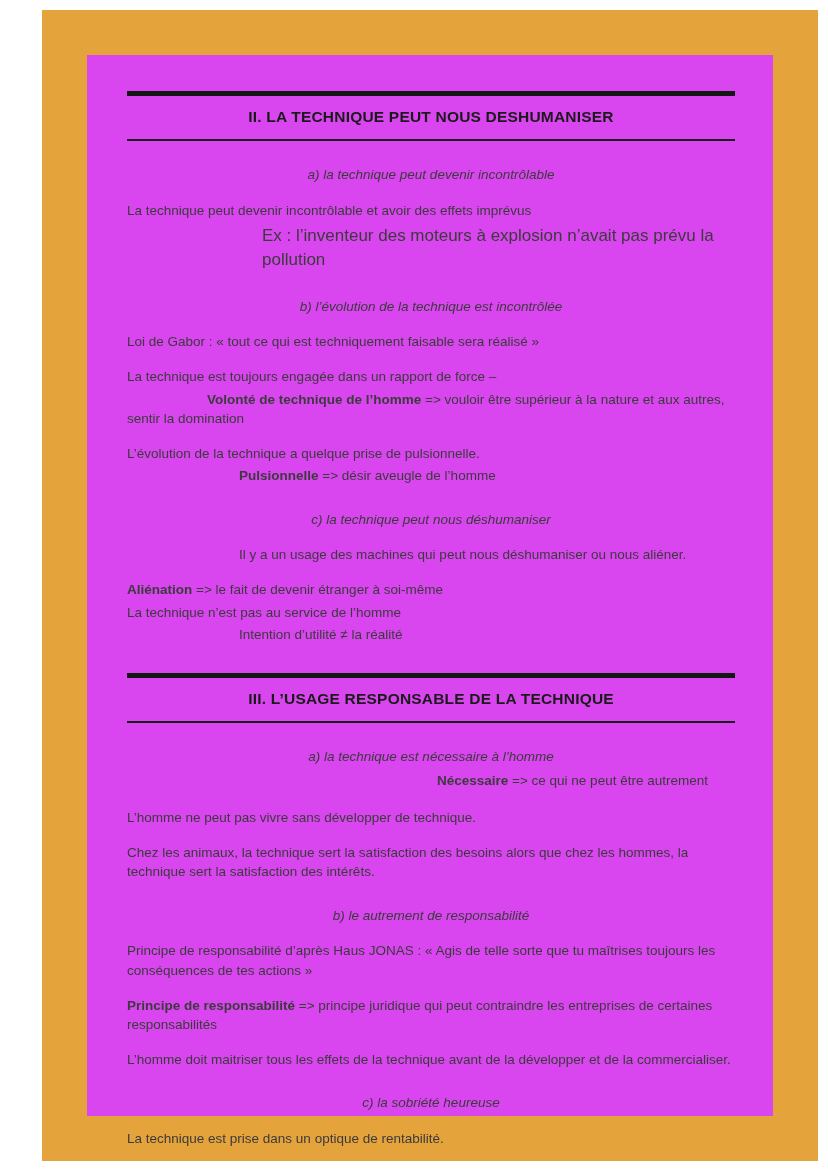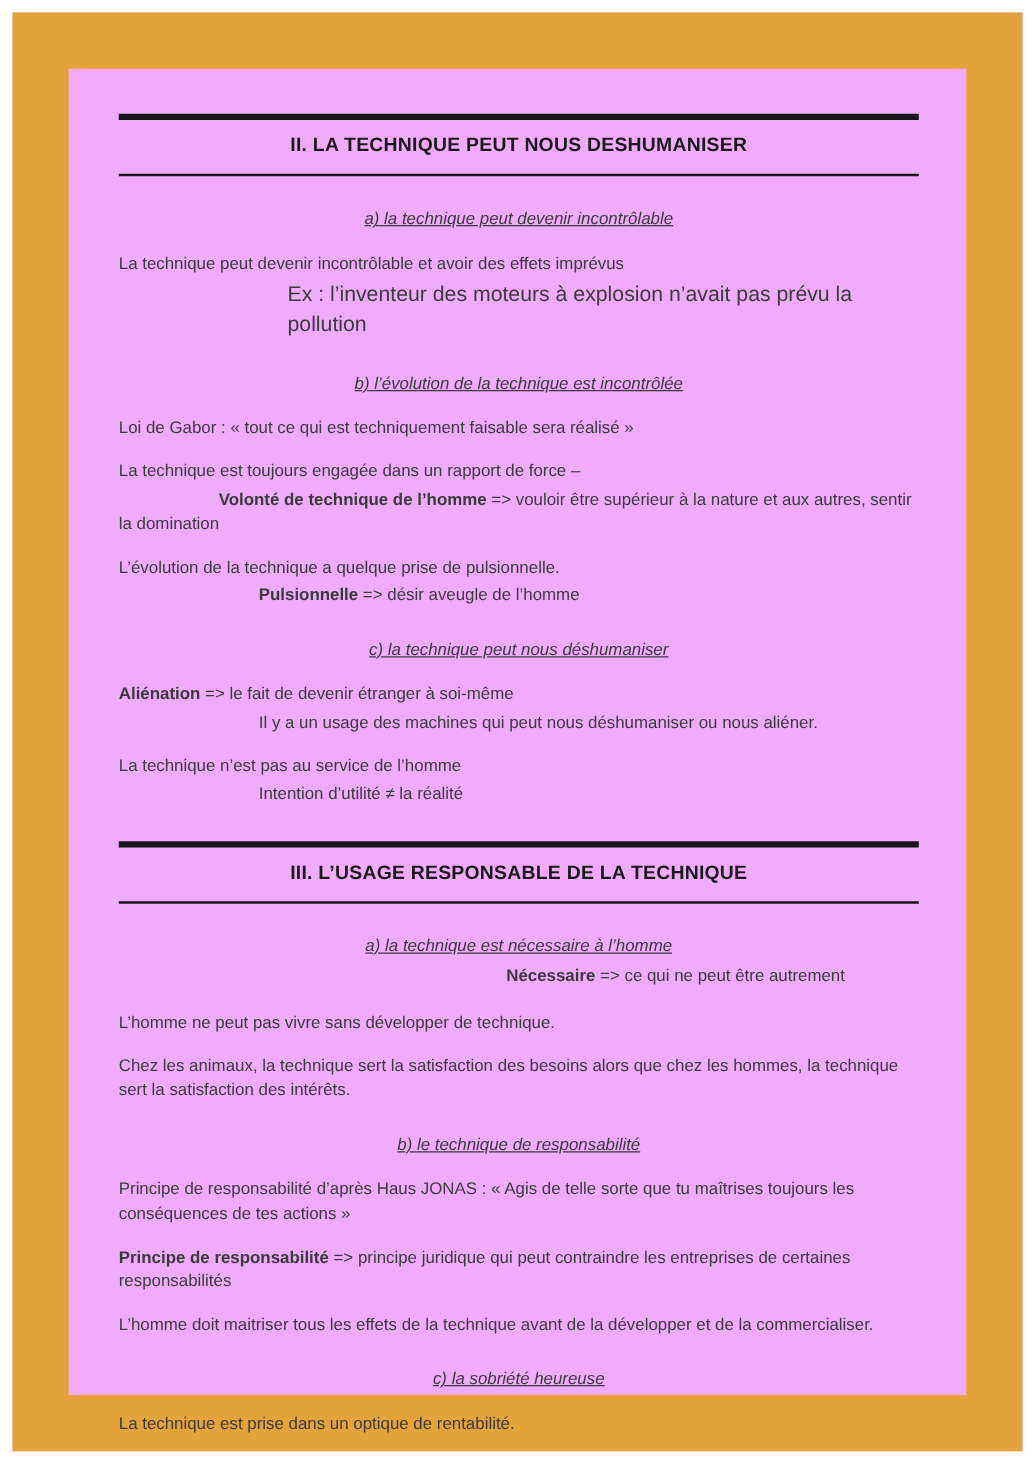--- a/index.html
+++ b/index.html
@@ -10,22 +10,23 @@
   }
   body {
     width: 828px;
     min-height: 1171px;
     position: relative;
   }
   .frame {
     position: absolute;
     inset: 10px;
     border: 45px solid #E5A33C;
-    background: #f0abfc;
+    background: #d946ef;
     box-sizing: border-box;
+    margin-left: 32px;
   }
   .sheet {
     padding: 36px 38px 30px 40px;
     color: #3B3B3B;
     font-size: 13.5px;
     line-height: 1.45;
   }
   .section-header {
     border-top: 5px solid #161616;
     border-bottom: 2px solid #161616;
@@ -38,21 +39,20 @@
   }
   .section-title {
     font-weight: bold;
     font-size: 15.5px;
     color: #1A1A1A;
     letter-spacing: 0.2px;
   }
   .subsection {
     text-align: center;
     font-style: italic;
-    text-decoration: underline;
     margin: 24px 0 16px;
     color: #3B3B3B;
   }
   .para {
     margin: 0 0 15px 0;
   }
   .tight {
     margin-bottom: 3px;
   }
   .indent {
@@ -95,39 +95,39 @@
     <p class="para">Loi de Gabor : « tout ce qui est techniquement faisable sera réalisé »</p>
 
     <p class="para tight">La technique est toujours engagée dans un rapport de force –</p>
     <p class="para hang"><span class="term">Volonté de technique de l’homme</span><span> =&gt; vouloir être supérieur à la nature et aux autres, sentir la domination</span></p>
 
     <p class="para tight">L’évolution de la technique a quelque prise de pulsionnelle.</p>
     <p class="para indent"><span class="term">Pulsionnelle</span><span> =&gt; désir aveugle de l’homme</span></p>
 
     <div class="subsection">c) la technique peut nous déshumaniser</div>
 
+    <p class="para indent">Il y a un usage des machines qui peut nous déshumaniser ou nous aliéner.</p>
     <p class="para tight"><span class="term">Aliénation</span><span> =&gt; le fait de devenir étranger à soi-même</span></p>
-    <p class="para indent">Il y a un usage des machines qui peut nous déshumaniser ou nous aliéner.</p>
 
     <p class="para tight">La technique n’est pas au service de l’homme</p>
     <p class="para indent">Intention d’utilité ≠ la réalité</p>
 
     <div class="section-header mt-lg">
       <div class="section-title">III. L’USAGE RESPONSABLE DE LA TECHNIQUE</div>
     </div>
 
     <div class="subsection" style="margin-bottom:4px;">a) la technique est nécessaire à l’homme</div>
     <p class="para def-right"><span class="term">Nécessaire</span><span> =&gt; ce qui ne peut être autrement</span></p>
 
     <p class="para">L’homme ne peut pas vivre sans développer de technique.</p>
 
     <p class="para">Chez les animaux, la technique sert la satisfaction des besoins alors que chez les hommes, la technique sert la satisfaction des intérêts.</p>
 
 
-    <div class="subsection">b) le technique de responsabilité</div>
+    <div class="subsection">b) le autrement de responsabilité</div>
 
     <p class="para">Principe de responsabilité d’après Haus JONAS : « Agis de telle sorte que tu maîtrises toujours les conséquences de tes actions »</p>
 
     <p class="para"><span class="term">Principe de responsabilité</span><span> =&gt; principe juridique qui peut contraindre les entreprises de certaines responsabilités</span></p>
 
     <p class="para">L’homme doit maitriser tous les effets de la technique avant de la développer et de la commercialiser.</p>
 
     <div class="subsection">c) la sobriété heureuse</div>
 
     <p class="para">La technique est prise dans un optique de rentabilité.</p>

